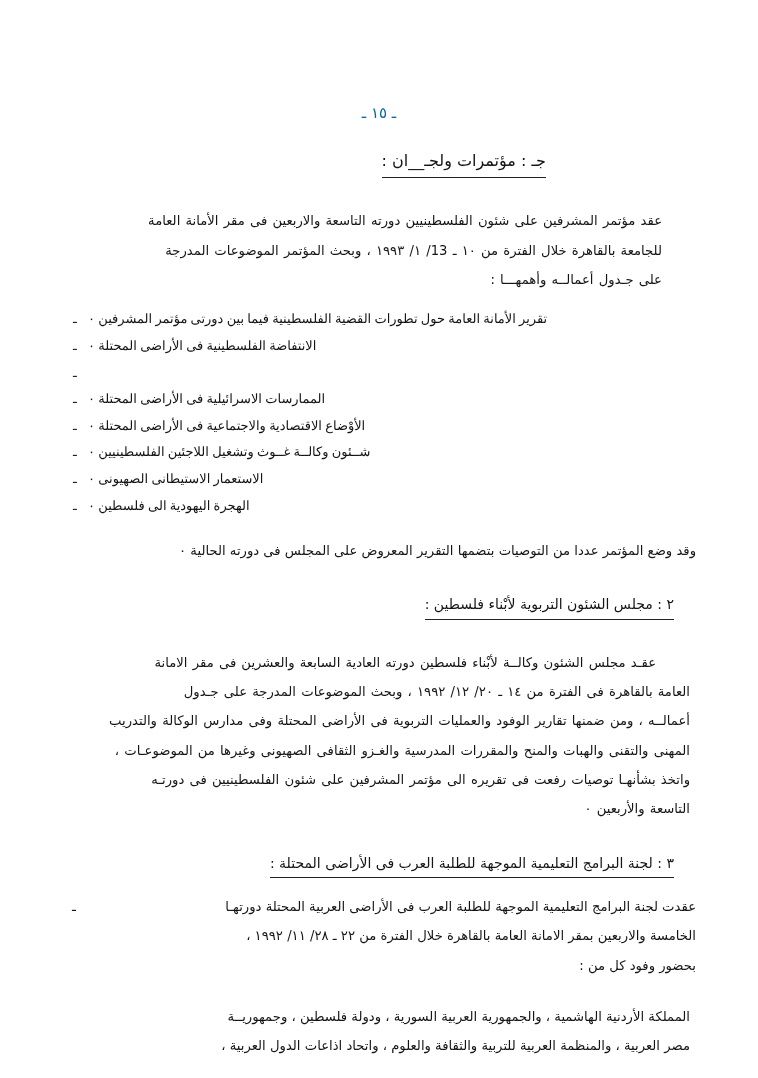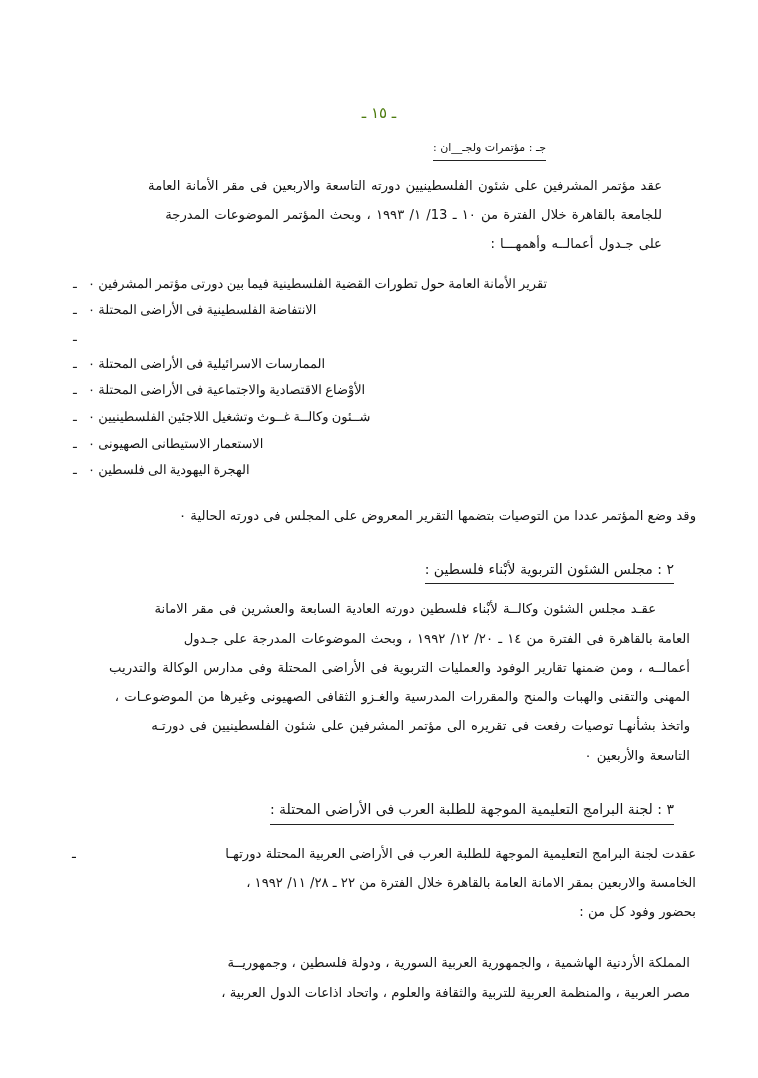--- a/index.html
+++ b/index.html
@@ -21,21 +21,21 @@
     padding: 0;
   }
   .page-number {
     position: absolute;
     top: 104px;
     left: 0;
     right: 0;
     text-align: center;
     font-size: 15px;
     letter-spacing: 1px;
-    color: #4d7c0f;
+    color: #0369a1;
   }
   .content {
     position: absolute;
     top: 138px;
     right: 62px;
     left: 62px;
     direction: rtl;
     text-align: right;
   }
   .section-heading {
@@ -43,34 +43,34 @@
     line-height: 1.9;
     margin: 0 0 4px 0;
     white-space: nowrap;
   }
   .heading-underline {
     display: inline-block;
     border-bottom: 1px solid #222;
     padding-bottom: 1px;
   }
   .head-a {
-    margin-top: 0;
+    margin-top: 8px;
     margin-right: 150px;
-    font-size: 11px;
+    font-size: 16px;
     letter-spacing: 0.5px;
   }
   .head-b {
     margin-top: 26px;
     margin-right: 22px;
     font-size: 14px;
   }
   .para {
     font-size: 13.2px;
     line-height: 2.22;
-    margin: 10px 0 0 0;
+    margin: 28px 0 0 0;
     text-align: justify;
     text-justify: inter-word;
     word-spacing: 1px;
   }
   .para.indent {
     text-indent: 34px;
   }
   .para.narrow {
     margin-right: 6px;
     margin-left: 6px;

